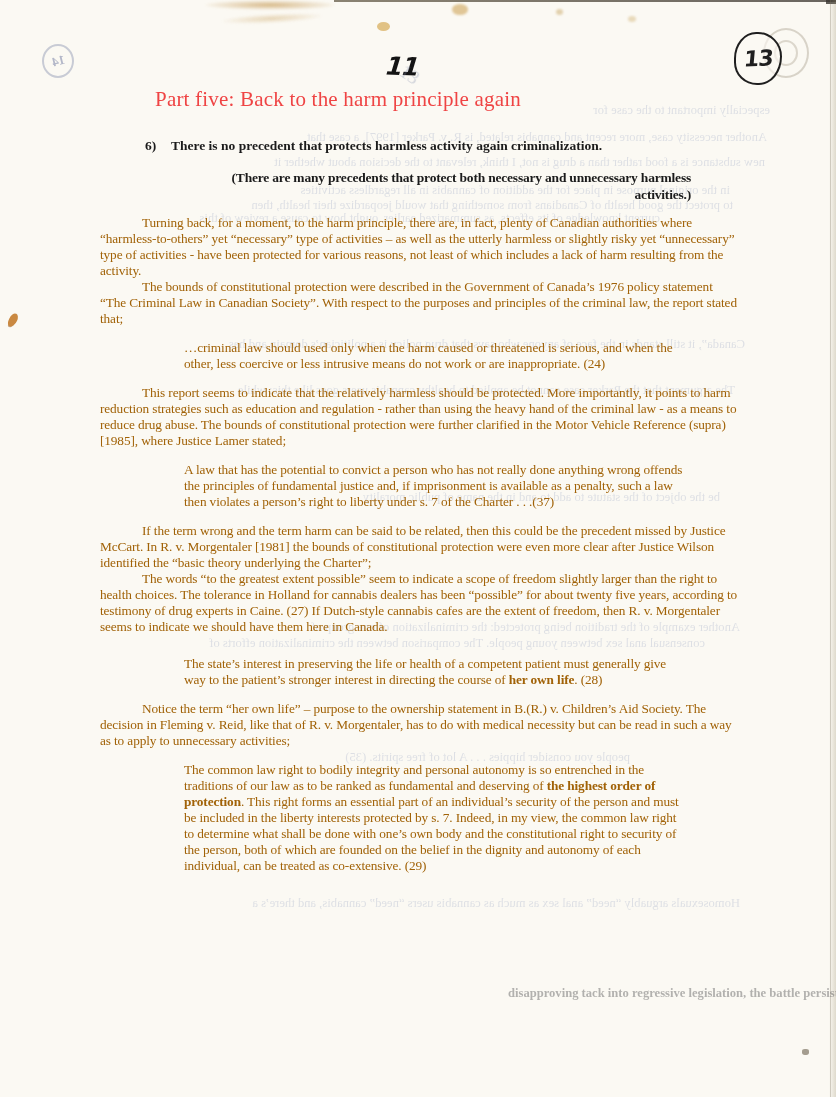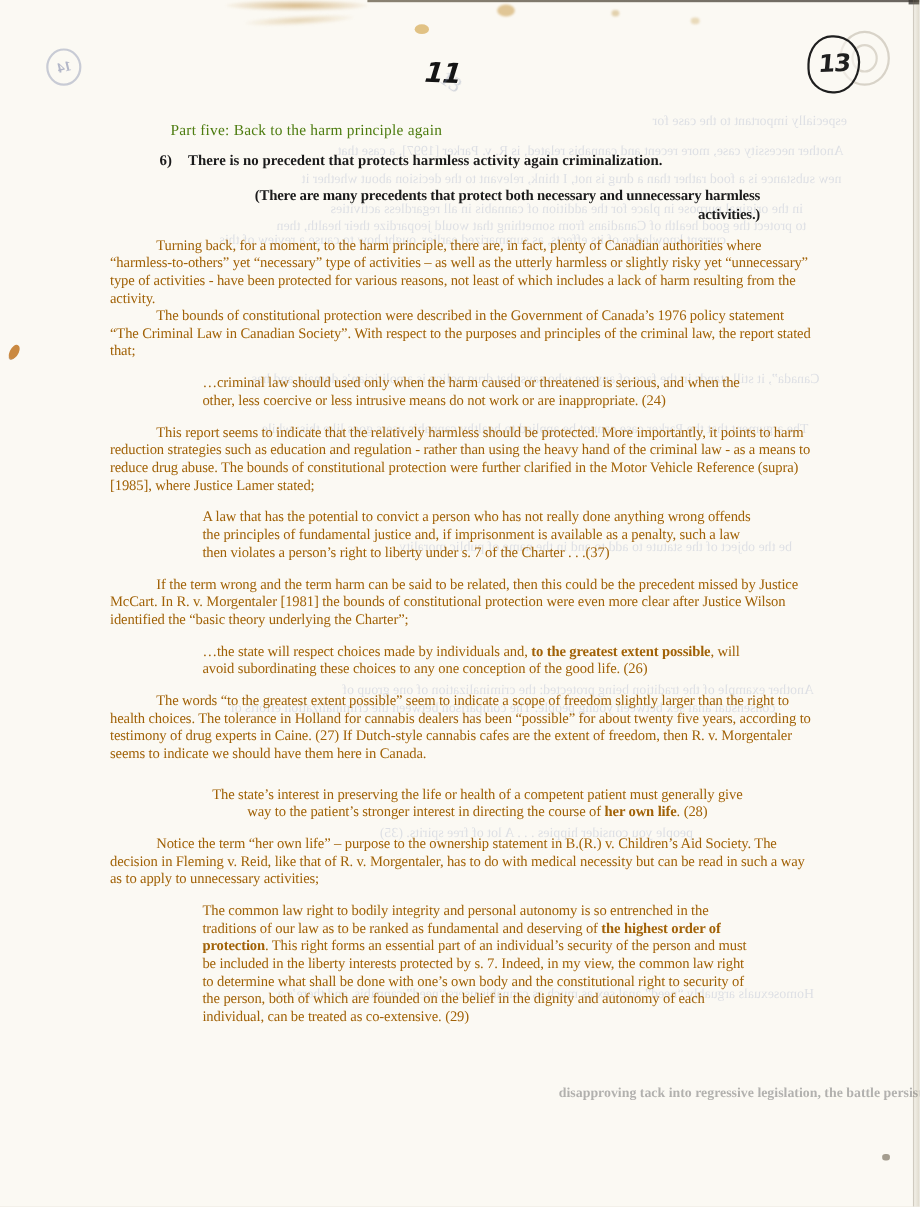--- a/index.html
+++ b/index.html
@@ -65,32 +65,32 @@
   .badge-13 { position:absolute; left:734px; top:32px; width:44px; height:49px;
     border:2.5px solid #1f1f1f; border-radius:48% 52% 50% 50% / 52% 48% 56% 44%;
     display:flex; align-items:center; justify-content:center; background:rgba(251,249,243,.6); z-index:3; }
   .badge-13 span { font-size:22px; color:#1f1f1f; transform:skewX(-8deg) rotate(-3deg);
     letter-spacing:-1px; font-weight:bold; font-family:"DejaVu Sans", sans-serif; }
   .ghost-ring-outer { position:absolute; left:763px; top:28px; width:42px; height:46px;
     border:2px solid rgba(182,174,158,.5); border-radius:50%; z-index:1; }
   .ghost-ring-inner { position:absolute; left:9px; top:10px; width:20px; height:22px;
     border:2px solid rgba(182,174,158,.45); border-radius:50%; }
   
-  .doc-title { position:absolute; left:155px; top:112px; font-size:14px;
-    letter-spacing:.2px; color:#4d7c0f; }
+  .doc-title { position:absolute; left:155px; top:87px; font-size:21px;
+    letter-spacing:.2px; color:#ef4444; }
   .heading6 { position:absolute; left:145px; top:138px; width:640px;
     font-weight:bold; font-size:13.5px; display:flex; }
   .heading6 .num { width:26px; flex:0 0 auto; }
   .subheading { position:absolute; left:186px; top:170px; width:505px;
     font-weight:bold; font-size:13.5px; line-height:16.5px; letter-spacing:-.2px;text-align:right; }
   .flow { position:absolute; left:100px; top:215px; width:640px;
     font-size:13.3px; line-height:16px; letter-spacing:-.12px; color:#a16207; }
   .para { margin:0; text-indent:42px; }
   .quote { margin:13px 56px 13px 84px; text-indent:0; }
-  .quote.sp { margin-top:21px;text-align:center; }
+  .quote.sp { margin-top:21px; }
   .flow b { font-weight:bold; }
 </style>
 </head>
 <body>
 
 <div class="scan">
 
   <div class="edge-top"></div>
   <div class="edge-top-corner"></div>
   <div class="edge-right"></div>
@@ -140,23 +140,20 @@
 
   <div class="subheading">(There are many precedents that protect both necessary and unnecessary harmless activities.)</div>
 
   <div class="flow">
     <p class="para">Turning back, for a moment, to the harm principle, there are, in fact, plenty of Canadian authorities where “harmless-to-others” yet “necessary” type of activities – as well as the utterly harmless or slightly risky yet “unnecessary” type of activities - have been protected for various reasons, not least of which includes a lack of harm resulting from the activity.</p>
     <p class="para">The bounds of constitutional protection were described in the Government of Canada’s 1976 policy statement “The Criminal Law in Canadian Society”. With respect to the purposes and principles of the criminal law, the report stated that;</p>
     <p class="quote">…criminal law should used only when the harm caused or threatened is serious, and when the other, less coercive or less intrusive means do not work or are inappropriate. (24)</p>
     <p class="para">This report seems to indicate that the relatively harmless should be protected. More importantly, it points to harm reduction strategies such as education and regulation - rather than using the heavy hand of the criminal law - as a means to reduce drug abuse. The bounds of constitutional protection were further clarified in the Motor Vehicle Reference (supra) [1985], where Justice Lamer stated;</p>
     <p class="quote">A law that has the potential to convict a person who has not really done anything wrong offends the principles of fundamental justice and, if imprisonment is available as a penalty, such a law then violates a person’s right to liberty under s. 7 of the Charter . . .(37)</p>
     <p class="para">If the term wrong and the term harm can be said to be related, then this could be the precedent missed by Justice McCart. In R. v. Morgentaler [1981] the bounds of constitutional protection were even more clear after Justice Wilson identified the “basic theory underlying the Charter”;</p>
-    <p class="quote">
-      <span>…the state will respect choices made by individuals and, </span><b>to the greatest extent possible</b><span>, will avoid subordinating these choices to any one conception of the good life. (26)</span>
-    </p>
     <p class="para">The words “to the greatest extent possible” seem to indicate a scope of freedom slightly larger than the right to health choices. The tolerance in Holland for cannabis dealers has been “possible” for about twenty five years, according to testimony of drug experts in Caine. (27) If Dutch-style cannabis cafes are the extent of freedom, then R. v. Morgentaler seems to indicate we should have them here in Canada.</p>
     <p class="quote sp">
       <span>The state’s interest in preserving the life or health of a competent patient must generally give way to the patient’s stronger interest in directing the course of </span><b>her own life</b><span>. (28)</span>
     </p>
     <p class="para">Notice the term “her own life” – purpose to the ownership statement in B.(R.) v. Children’s Aid Society. The decision in Fleming v. Reid, like that of R. v. Morgentaler, has to do with medical necessity but can be read in such a way as to apply to unnecessary activities;</p>
     <p class="quote">
       <span>The common law right to bodily integrity and personal autonomy is so entrenched in the traditions of our law as to be ranked as fundamental and deserving of </span><b>the highest order of protection</b><span>. This right forms an essential part of an individual’s security of the person and must be included in the liberty interests protected by s. 7. Indeed, in my view, the common law right to determine what shall be done with one’s own body and the constitutional right to security of the person, both of which are founded on the belief in the dignity and autonomy of each individual, can be treated as co-extensive. (29)</span>
     </p>
   </div>
 

